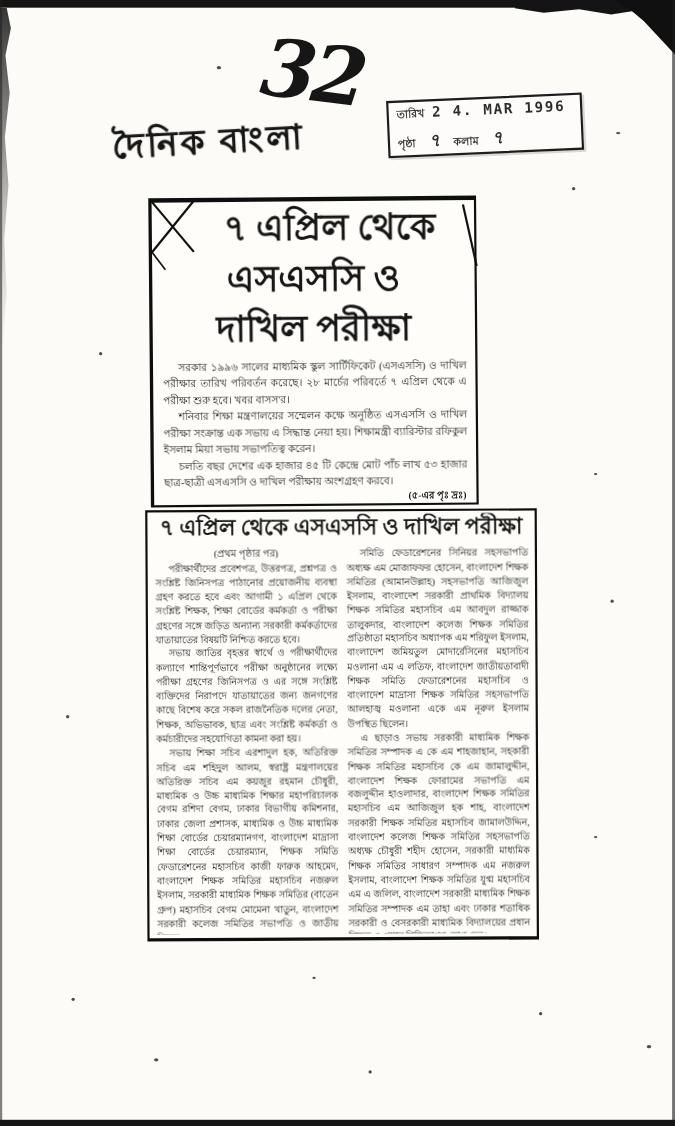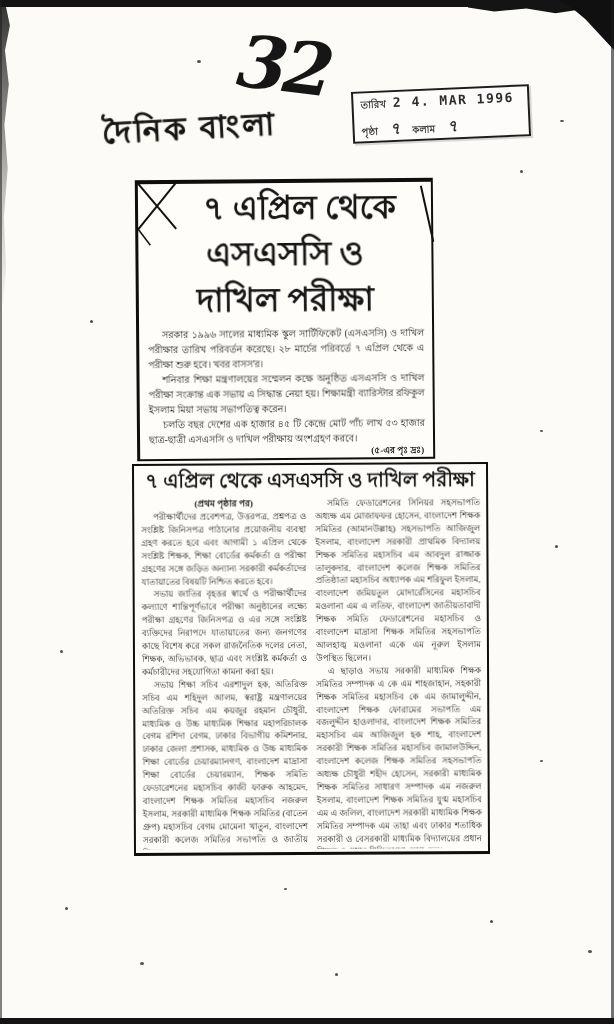--- a/index.html
+++ b/index.html
@@ -73,21 +73,21 @@
     border:2px solid #0e0e0e;border-bottom-width:3px;
     transform:rotate(-.3deg);background:#fefdfa;box-sizing:border-box;
   }
   .a2-headline{
     text-align:center;font-size:20px;font-weight:bold;line-height:26px;
     height:29px;overflow:hidden;margin-top:2px;white-space:nowrap;filter:blur(.15px);
   }
   .a2-cols{display:flex;gap:9px;padding:1px 6px 0 7px;height:352px;overflow:hidden;}
   .a2-col{flex:1;font-size:8.6px;line-height:12.9px;text-align:justify;filter:blur(.15px);}
   .a2-col p{margin:0;text-indent:12px;}
-  .a2-subhead{text-align:center;font-weight:bold;font-size:9px;text-indent:0 !important;line-height:13px;}
+  .a2-subhead{text-align:center;font-weight:normal;font-size:9px;text-indent:0 !important;line-height:13px;}
 </style>
 </head>
 <body>
 
 <div class="page">
 
   <div class="edge-top"></div>
   <div class="edge-top-jag"></div>
   <div class="corner-blob"></div>
   <div class="edge-left"></div>

